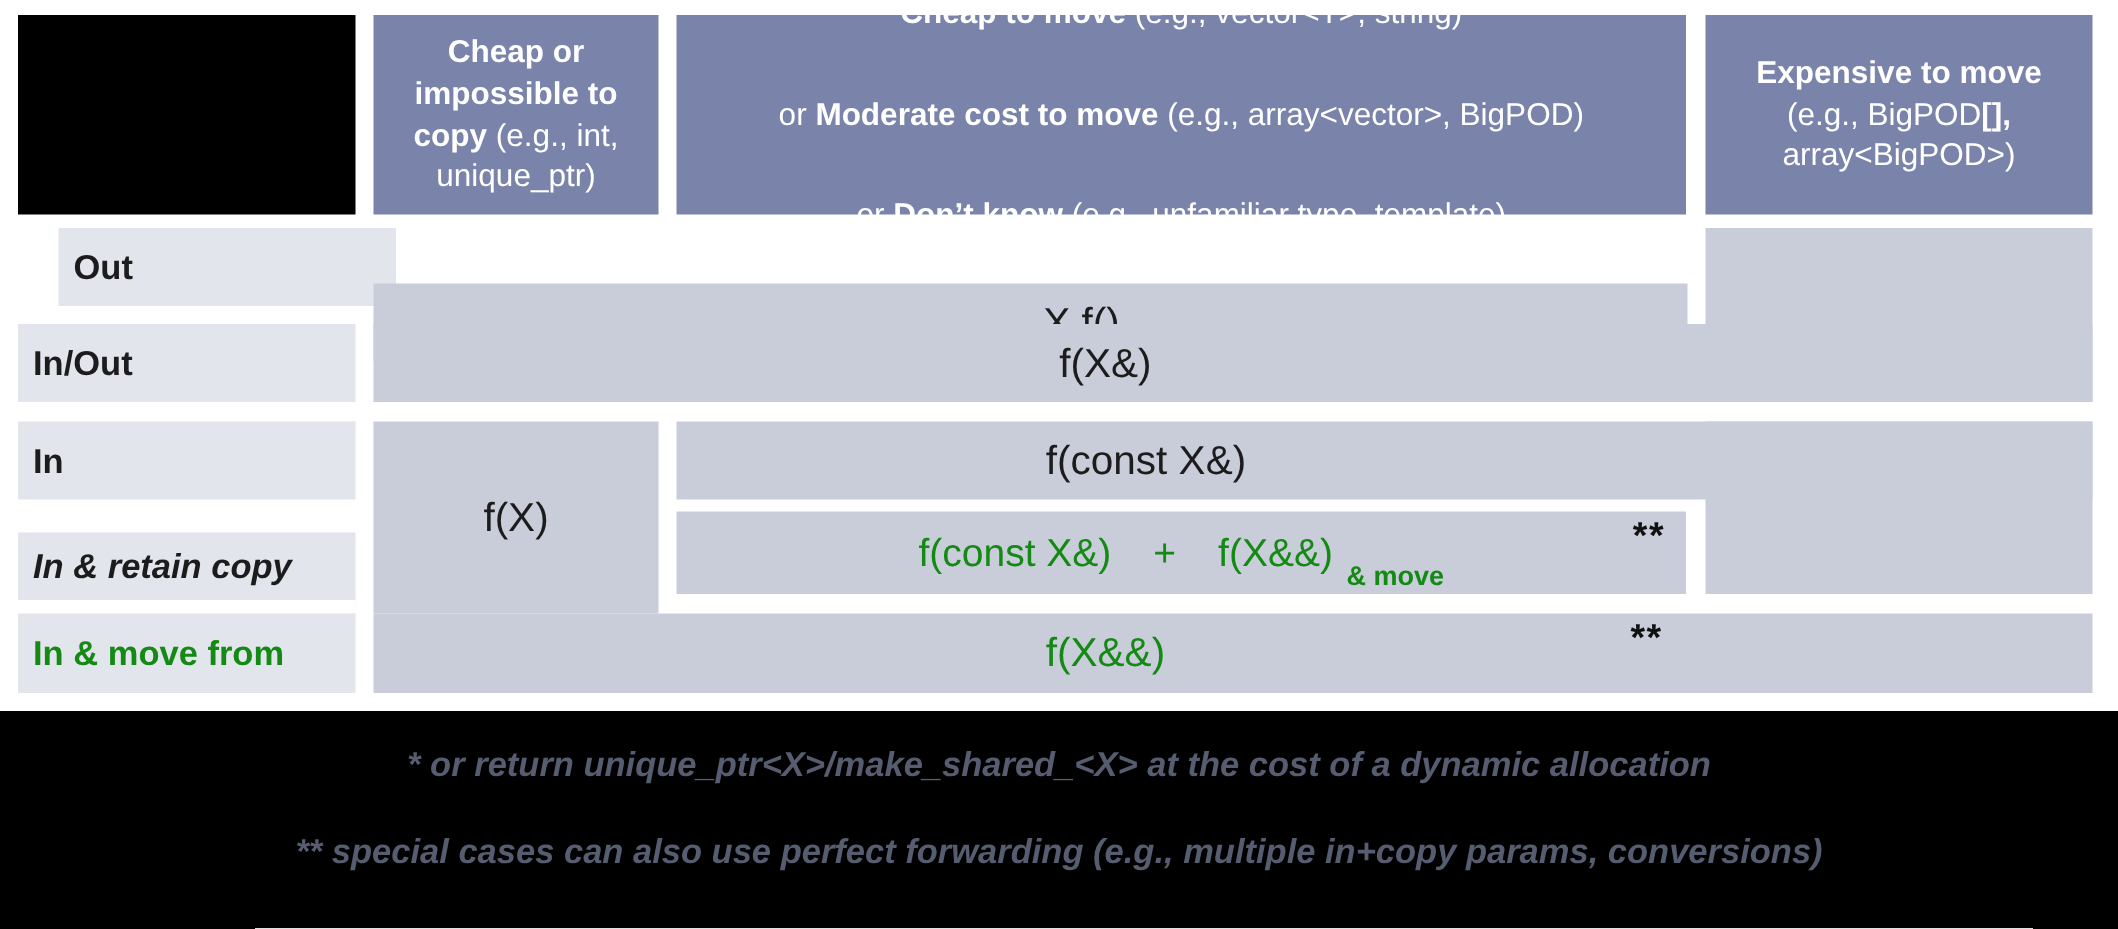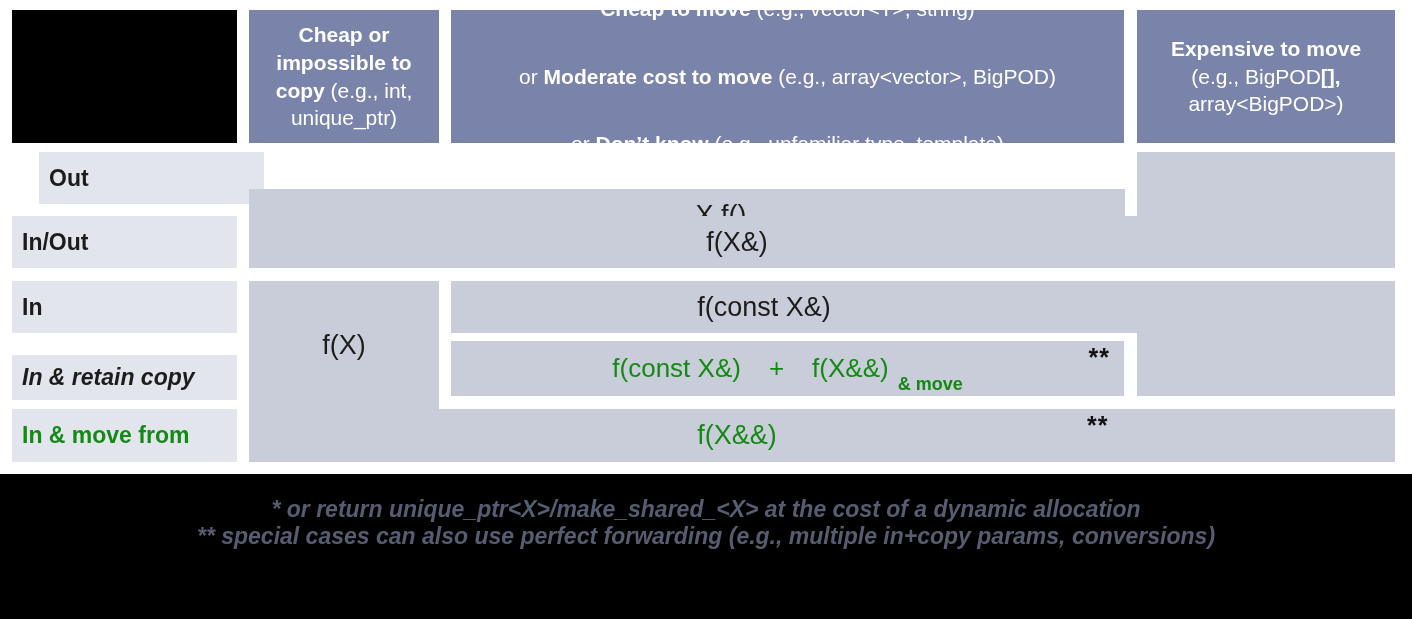--- a/index.html
+++ b/index.html
@@ -69,21 +69,21 @@
     font-size:25px;font-weight:600;letter-spacing:1px;
   }
   .marker-retain{right:14px;top:2px;}
   .marker-move{left:838px;top:2px;}
 
   
   .footer{
     left:0;top:474px;width:1412px;height:145px;
     background:#000000;
     display:flex;flex-direction:column;align-items:center;
-    padding-top:22px;
+    padding-top:22px;gap:31px;
   }
   .footnote{
     color:var(--footnote-text,#565d70);
     font-style:italic;font-weight:700;
     font-size:23px;
     text-align:center;
   }
 </style>
 </head>
 <body>

